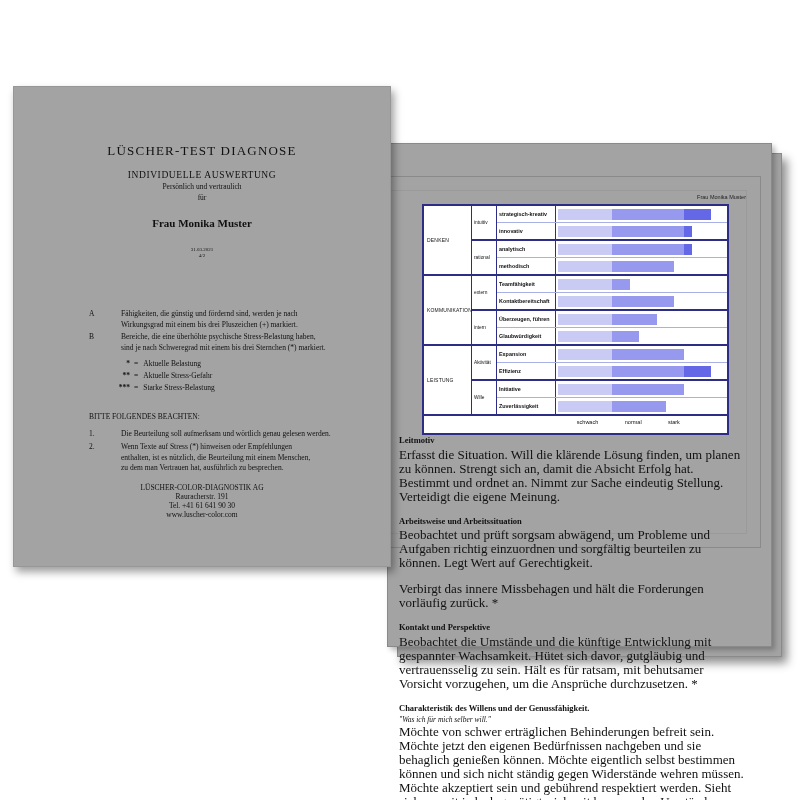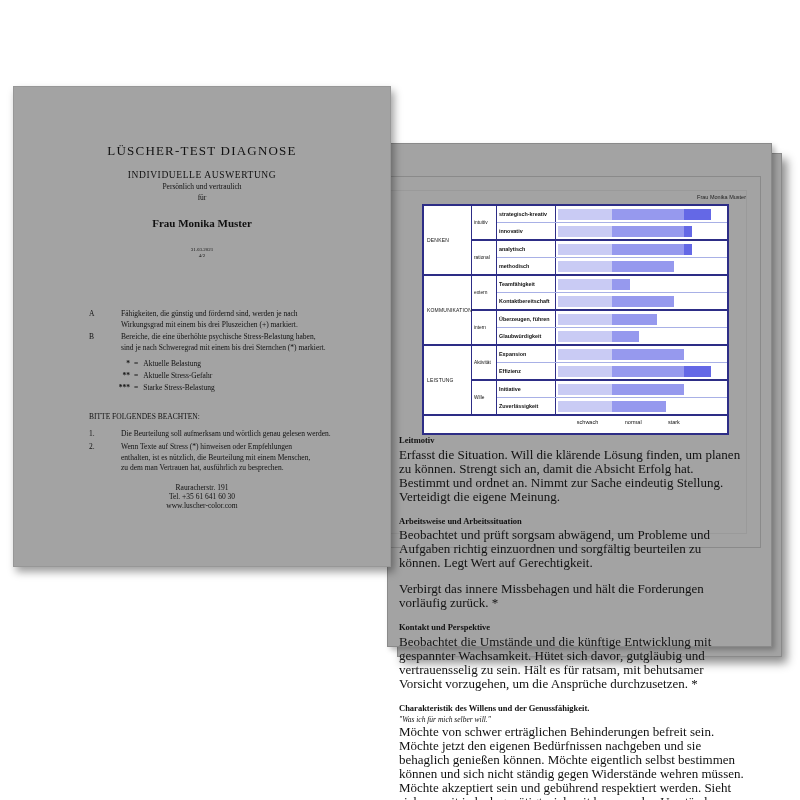--- a/index.html
+++ b/index.html
@@ -326,19 +326,20 @@
     <div class="lp-item" style="left:75px;top:355px;">
       <span class="item-label">2.</span>
       <div class="item-text">
         <div>Wenn Texte auf Stress (*) hinweisen oder Empfehlungen</div>
         <div>enthalten, ist es nützlich, die Beurteilung mit einem Menschen,</div>
         <div>zu dem man Vertrauen hat, ausführlich zu besprechen.</div>
       </div>
     </div>
 
     <div class="lp-center lp-footer" style="top:396px;">
+      <div>LÜSCHER-COLOR-DIAGNOSTIK AG</div>
       <div>Rauracherstr. 191</div>
-      <div>Tel. +35 61 641 60 30</div>
+      <div>Tel. +41 61 641 90 30</div>
       <div>www.luscher-color.com</div>
     </div>
   </div>
 
 </div>
 
 </body></html>

